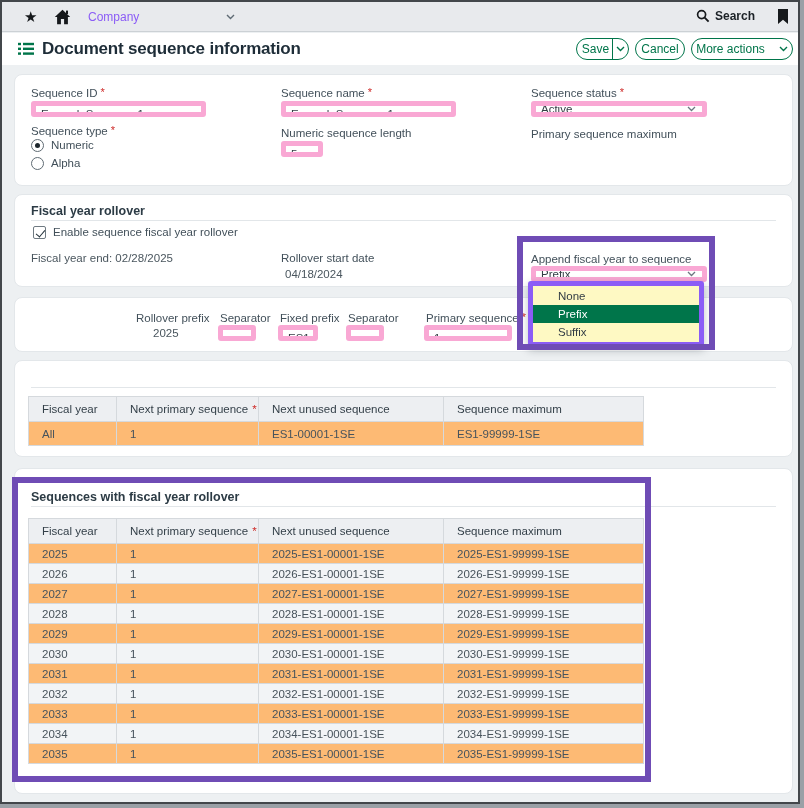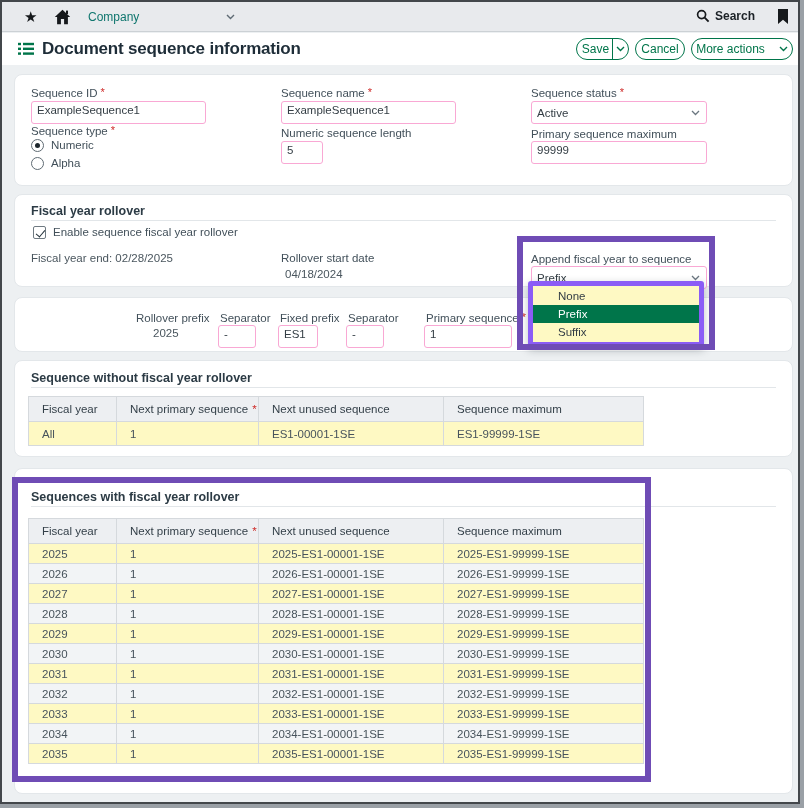--- a/index.html
+++ b/index.html
@@ -6,21 +6,21 @@
   body { background:#9aa0a6; font-family:"Liberation Sans", sans-serif; }
   .screen { position:relative; width:800px; height:804px; border:2px solid #43474b;
             background:#edf0f2; overflow:hidden; }
 
   
   .topbar { position:absolute; left:0; top:0; width:800px; height:30px;
             background:#e8eaed; border-bottom:1px solid #ccd1d5; }
   .topbar .icn { position:absolute; display:inline-flex; align-items:center; }
   .star { left:22px; top:6px; font-size:15px; color:#16191c; line-height:18px; }
   .home { left:52px; top:7px; }
-  .company { position:absolute; left:86px; top:8px; font-size:12px; color:#0f766e; }
+  .company { position:absolute; left:86px; top:8px; font-size:12px; color:#8b5cf6; }
   .chev-company { left:224px; top:12px; }
   .searchgrp { position:absolute; left:694px; top:7px; display:flex; align-items:center; gap:5px; }
   .search-lbl { font-size:12px; font-weight:700; color:#1b2126; }
   .bookmark { left:775px; top:7px; }
 
   
   .pagehead { position:absolute; left:0; top:31px; width:800px; height:32px; background:#fff; }
   .listicon { position:absolute; left:16px; top:9px; }
   .pagetitle { position:absolute; left:40px; top:6px; font-size:17px; font-weight:700; color:#1e2d38; letter-spacing:-0.2px; }
   .pill { position:absolute; top:5px; height:22px; border:1.5px solid #00754a; border-radius:11px;
@@ -39,21 +39,21 @@
   .card3 { top:295px; height:55px; }
   .card4 { top:358px; height:97px; }
   .card5 { top:466px; height:326px; }
 
   .lbl { position:absolute; font-size:11.5px; color:#42505a; white-space:nowrap; }
   .val { position:absolute; font-size:11.5px; color:#4a565e; white-space:nowrap; }
   .lbl-req::after { content:"*"; color:#ce2a28; margin-left:3px; font-size:11px; position:relative; top:-1px; }
   .sect { position:absolute; left:16px; font-size:12.5px; font-weight:700; color:#2c3b45; }
   .divider { position:absolute; left:16px; right:16px; height:1px; background:#e2e6e9; }
 
-  .input, .select { position:absolute; height:23px; border:1px solid #f9a8d4; border-radius:3px;
+  .input, .select { position:absolute; height:16px; border:5px solid #f9a8d4; border-radius:3px;
           background:#fff; font-size:11.5px; line-height:16px; padding-left:5px; color:#333d44; white-space:nowrap; overflow:hidden; }
   .select { display:flex; align-items:center;justify-content:center; }
   .select .sel-text { flex:1; }
   .select .sel-chev { margin-right:6px; display:flex; }
 
   .radio { position:absolute; width:13px; height:13px; border:1px solid #5f6b73; border-radius:50%; background:#fff; }
   .radio.selected::after { content:""; position:absolute; left:3px; top:3px; width:5px; height:5px; border-radius:50%; background:#1d262c; }
   .checkbox { position:absolute; width:13px; height:13px; border:1px solid #6f7a82; border-radius:2px; background:#fff; }
   .checkbox.checked::after { content:""; position:absolute; left:3.5px; top:0.5px; width:4px; height:8px;
           border:solid #23313a; border-width:0 1.8px 1.8px 0; transform:rotate(40deg); }
@@ -64,21 +64,21 @@
              z-index:30; padding:1px 0; }
   .dd-opt { height:18px; line-height:18px; padding-left:25px; font-size:11.5px; color:#333d45; }
   .dd-opt.sel { background:#00754a; color:#fff; }
 
   .obscured { position:absolute; height:20px; border:1px solid #a5afb7; border-radius:3px; background:#fff; z-index:5; }
 
   
   table { border-collapse:collapse; table-layout:fixed; width:615px; font-size:11.5px; position:absolute; left:13px; }
   th, td { border:1px solid #d5d9dd; padding:0 4px 0 13px; text-align:left; white-space:nowrap; overflow:hidden; }
   th { background:#edeff2; height:25px; color:#333f48; font-weight:400; }
-  td { color:#47535c; background:#fef9c3; }
+  td { color:#47535c; background:#fdba74; }
   .tbl-without td { height:24px; }
   .tbl-with td { height:20px; }
   .tbl-with tr.alt td { background:#f2f4f6; }
   th .req { color:#ce2a28; margin-left:4px; }
 
   
   .annot { position:absolute; border:6px solid #6f4cb5; z-index:40; pointer-events:none; }
   .annot1 { left:515px; top:234px; width:198px; height:114px; }
   .annot2 { left:10px;  top:475px; width:639px; height:305px; }
 </style>
@@ -171,21 +171,20 @@
     <div class="select" style="left:516px; top:26px; width:176px;">
       <span class="sel-text">Active</span>
       <span class="sel-chev">
         <svg width="9" height="6" viewBox="0 0 9 6">
             <path d="M1 1 l3.5 3.5 L8 1" stroke="#6b7780" stroke-width="1.3" fill="none"></path>
           </svg>
       </span>
     </div>
 
     <span class="lbl" style="left:516px; top:53px;">Primary sequence maximum</span>
-    <div class="input" style="left:516px; top:66px; width:176px;">99999</div>
   </div>
 
   <div class="card card2">
     <span class="sect" style="top:9px;">Fiscal year rollover</span>
     <div class="divider" style="top:25px;"></div>
 
     <span class="checkbox checked" style="left:18px; top:31px;"></span>
     <span class="lbl" style="left:38px; top:31px;">Enable sequence fiscal year rollover</span>
 
     <span class="val" style="left:16px; top:57px;">Fiscal year end: 02/28/2025</span>
@@ -224,21 +223,20 @@
   <div class="obscured" style="left:531px; top:325px; width:62px;"></div>
   <div class="obscured" style="left:608px; top:325px; width:64px;"></div>
 
   <div class="dd-menu">
       <div class="dd-opt">None</div>
       <div class="dd-opt sel">Prefix</div>
       <div class="dd-opt">Suffix</div>
     </div>
 
   <div class="card card4">
-    <span class="sect" style="top:10px;">Sequence without fiscal year rollover</span>
     <div class="divider" style="top:26px;"></div>
     <table class="tbl-without" style="top:35px;">
       <colgroup>
           <col style="width:88px">
           <col style="width:142px">
           <col style="width:185px">
           <col style="width:200px">
         </colgroup>
       <thead>
           <tr id="thead-without">

